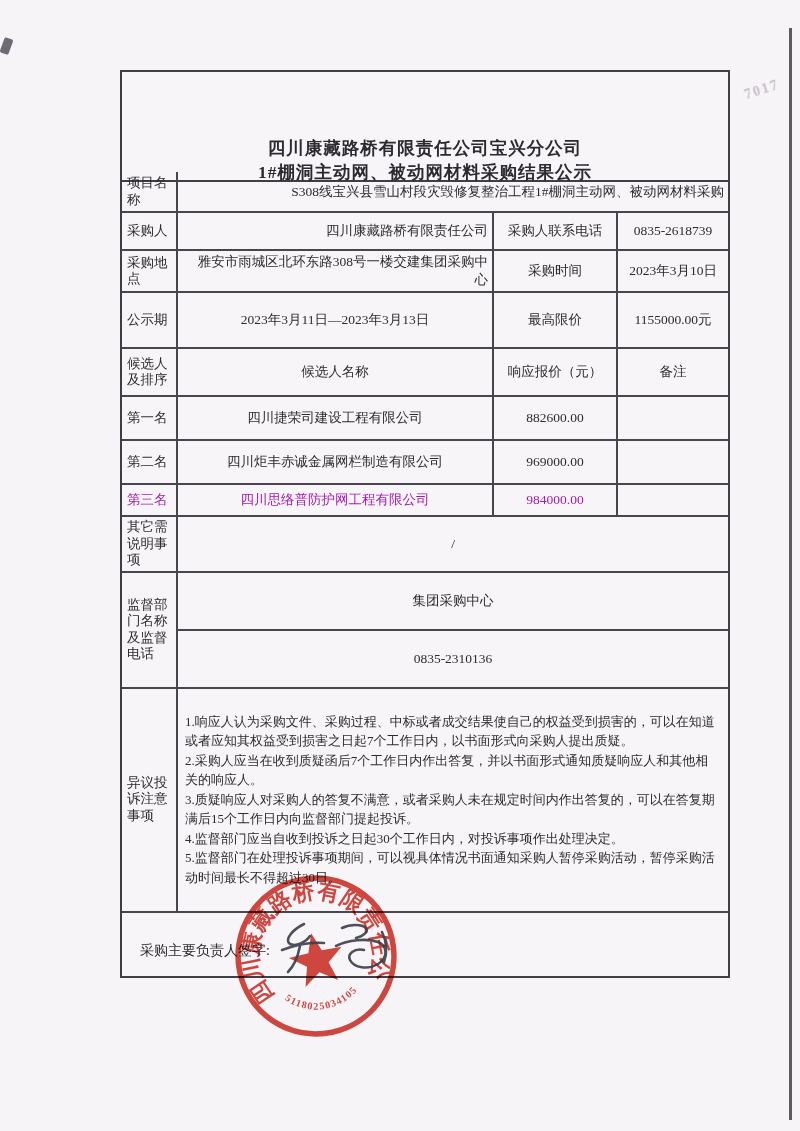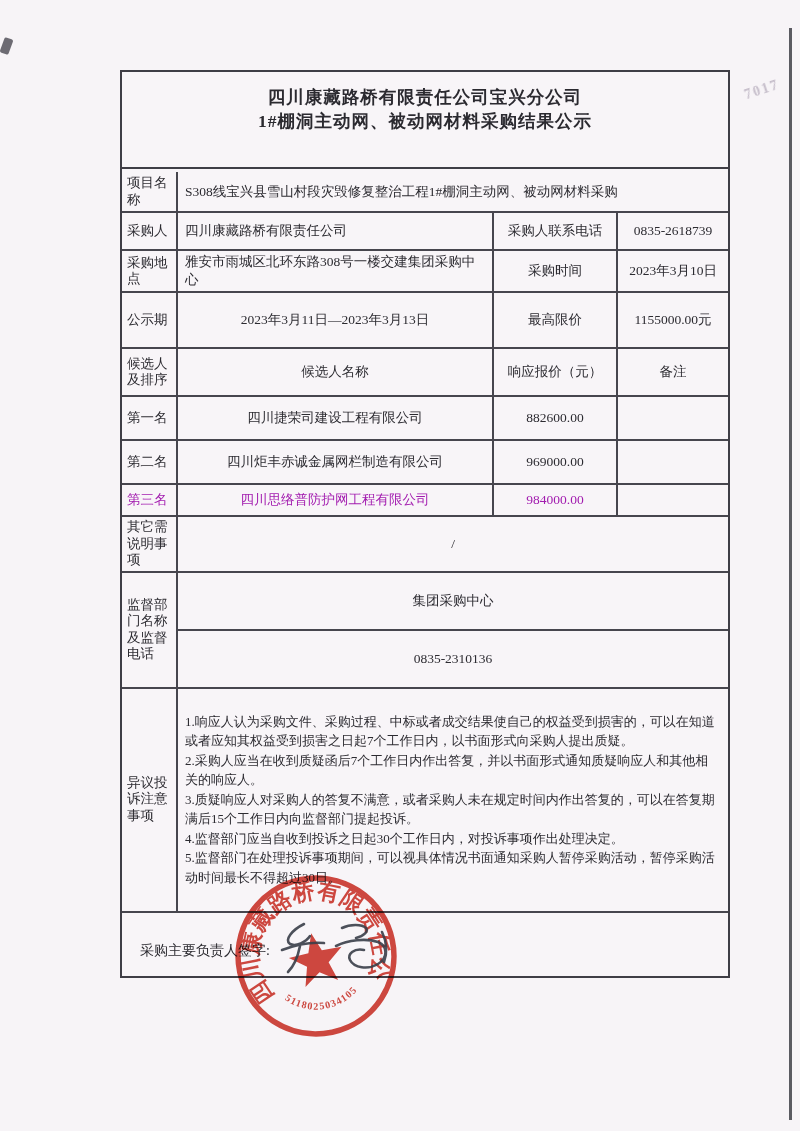--- a/index.html
+++ b/index.html
@@ -15,36 +15,36 @@
   .pencil-mark { position:absolute; font-size:15px; letter-spacing:3px; color:#b0a0b4; opacity:.72; filter:blur(.4px); font-weight:bold; }
   .pencil-inner { left:198px; top:78px; transform:rotate(-5deg); }
   .pencil-outer { left:744px; top:82px; transform:rotate(-18deg); font-size:14px; letter-spacing:2px; color:#aba0b2; opacity:.65; }
 
   
   .frame {
     position:absolute; left:120px; top:70px; width:610px; height:908px;
     border:2px solid #3f3e46; box-sizing:border-box; background:#f8f5f8;
   }
   .title-block {
-    height:97px; box-sizing:border-box; border-bottom:2px solid #3f3e46;
-    padding-top:13px; text-align:center; font-weight:bold;
-    font-size:17.5px; line-height:24px; letter-spacing:1px; color:#2b2a30;
+    height:71px; box-sizing:border-box; border-bottom:2px solid #3f3e46;
+    padding-top:25px; text-align:center; font-weight:bold;
+    font-size:17.5px; line-height:24px; letter-spacing:1px; color:#2b2a30;margin-top:39px;
   }
   table.doc {
     position:absolute; left:0; top:100px; width:606px;
     border-collapse:collapse; border:hidden; table-layout:fixed;
   }
   td {
     border:2px solid #47464e; vertical-align:middle;
     font-size:13.5px; padding:2px 4px; box-sizing:border-box;
     word-break:break-all;
   }
   .lbl  { text-align:left; padding-left:5px; line-height:16.5px; }
   .ctr  { text-align:center; }
-  .lft  { text-align:left; padding-left:7px; }
+  .lft  { text-align:right; padding-left:7px; }
   .faded { color:#a21caf; }
   .complaint-cell { text-align:left; font-size:13px; line-height:19.5px; padding:8px 10px 8px 7px; }
   .complaint-item { margin:0;font-family:Liberation Serif, serif; }
   .sig-cell { text-align:left; padding-left:18px; font-size:14px; }
 
   
   .stamp {
     position:absolute; left:231px; top:871px; width:170px; height:170px;
     transform:rotate(-12deg); mix-blend-mode:multiply; opacity:.92;
   }

